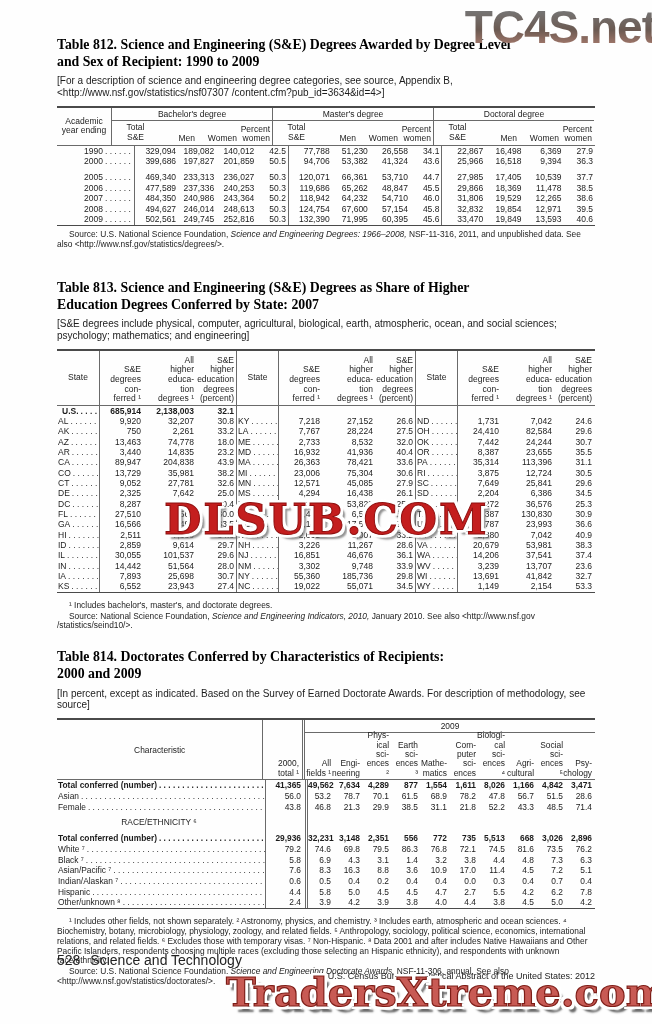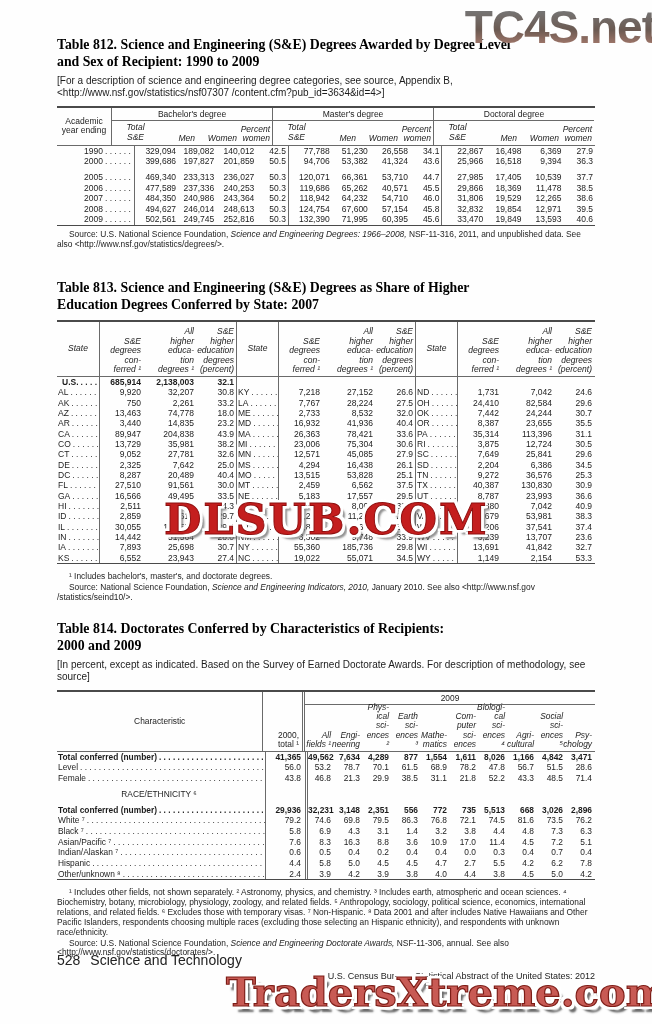--- a/index.html
+++ b/index.html
@@ -18,21 +18,21 @@
   .footnote.long .fi{display:inline-block;text-indent:12px;}
 
   
   .tr{display:flex;}
   .td{box-sizing:border-box;text-align:right;padding-right:4px;overflow:hidden;white-space:nowrap;}
   .tr.b{font-weight:bold;}
   .td.lab{display:flex;text-align:left;padding-right:0;padding-left:1px;}
   .lbl{white-space:nowrap;}
   .leader{flex:1 1 0;overflow:hidden;white-space:nowrap;padding-left:2px;color:#2a2a2a;}
   .hc{box-sizing:border-box;display:flex;align-items:flex-end;justify-content:flex-end;
-      white-space:pre-line;text-align:right;padding:0 4px 1px 0;line-height:1.12;font-style:italic;}
+      white-space:pre-line;text-align:right;padding:0 4px 1px 0;line-height:1.12;}
   .hc.ctr{justify-content:center;align-items:center;text-align:center;padding:0;}
 
   
   .t812{margin-top:7px;font-size:8.5px;border-top:2px solid #4a4a4a;border-bottom:1.6px solid #4a4a4a;}
   .t812 .c0{width:54px;margin-left:26px;}
   .t812 .c1,.t812 .c5,.t812 .c9{width:48px;border-left:1px solid #6a6a6a;}
   .t812 .c2,.t812 .c6,.t812 .c10{width:40px;}
   .t812 .c3,.t812 .c7,.t812 .c11{width:42px;}
   .t812 .c4,.t812 .c8,.t812 .c12{width:31px;padding-right:2px;}
   .t812 .tr{height:10.6px;line-height:10.6px;}
@@ -213,21 +213,21 @@
             <div class="td c0 lab">
               <div class="lbl">2006</div>
               <div class="leader">. . . . . . . . . . . . . . . . . . . . . . . . . . . . . . . . . . . . . . . .</div>
             </div>
             <div class="td c1">477,589</div>
             <div class="td c2">237,336</div>
             <div class="td c3">240,253</div>
             <div class="td c4">50.3</div>
             <div class="td c5">119,686</div>
             <div class="td c6">65,262</div>
-            <div class="td c7">40,571</div>
+            <div class="td c7">48,847</div>
             <div class="td c8">45.5</div>
             <div class="td c9">29,866</div>
             <div class="td c10">18,369</div>
             <div class="td c11">11,478</div>
             <div class="td c12">38.5</div>
           </div>
           <div class="tr">
             <div class="td c0 lab">
               <div class="lbl">2007</div>
               <div class="leader">. . . . . . . . . . . . . . . . . . . . . . . . . . . . . . . . . . . . . . . .</div>
@@ -283,20 +283,21 @@
           </div>
         </div>
     </div>
 
     <div class="src">
       <span>Source: U.S. National Science Foundation, </span><span class="ti">Science and Engineering Degrees: 1966–2008,</span><span> NSF-11-316, 2011, and unpublished data. See also &lt;http://www.nsf.gov/statistics/degrees/&gt;.</span>
     </div>
 
     <div class="tbl-title" style="margin-top:29px;">Table 813. Science and Engineering (S&amp;E) Degrees as Share of Higher
 Education Degrees Conferred by State: 2007</div>
+    <div class="note">[S&amp;E degrees include physical, computer, agricultural, biological, earth, atmospheric, ocean, and social sciences; psychology; mathematics; and engineering]</div>
 
     <div class="t813">
       <div class="t813-head">
         <div class="hc c0 ctr">State</div>
         <div class="hc c1">S&amp;E
 degrees
 con-
 ferred ¹</div>
         <div class="hc c2">All
 higher
@@ -812,21 +813,21 @@
             <div class="td c5">877</div>
             <div class="td c6">1,554</div>
             <div class="td c7">1,611</div>
             <div class="td c8">8,026</div>
             <div class="td c9">1,166</div>
             <div class="td c10">4,842</div>
             <div class="td c11">3,471</div>
           </div>
           <div class="tr">
             <div class="td c0 lab">
-              <div class="lbl">Level</div>
+              <div class="lbl">Asian</div>
               <div class="leader">. . . . . . . . . . . . . . . . . . . . . . . . . . . . . . . . . . . . . . . .</div>
             </div>
             <div class="td c1">56.0</div>
             <div class="td c2">53.2</div>
             <div class="td c3">78.7</div>
             <div class="td c4">70.1</div>
             <div class="td c5">61.5</div>
             <div class="td c6">68.9</div>
             <div class="td c7">78.2</div>
             <div class="td c8">47.8</div>

